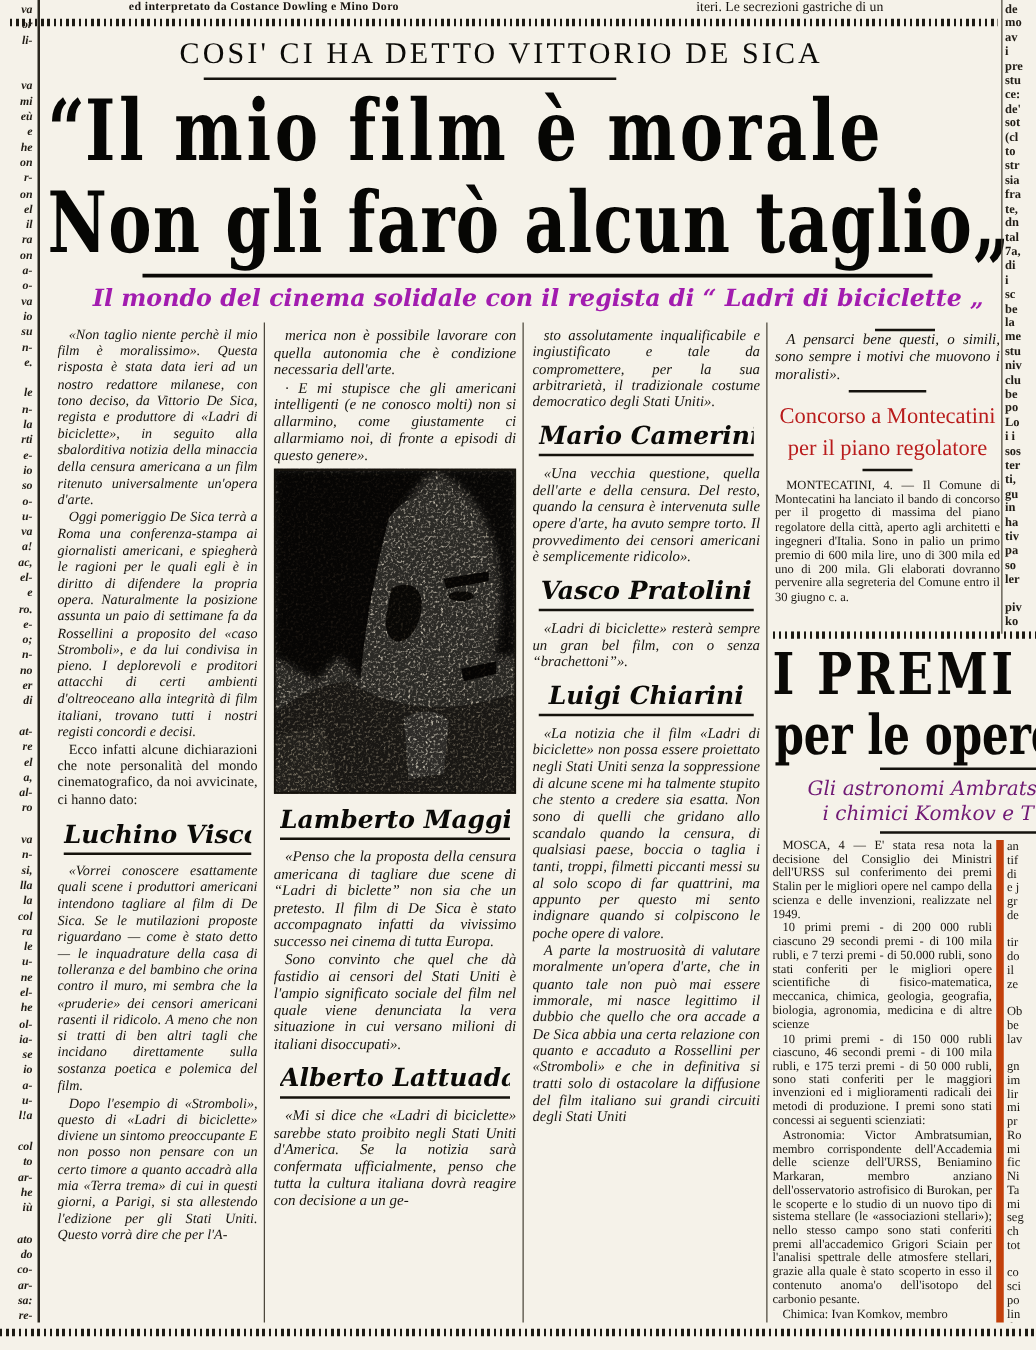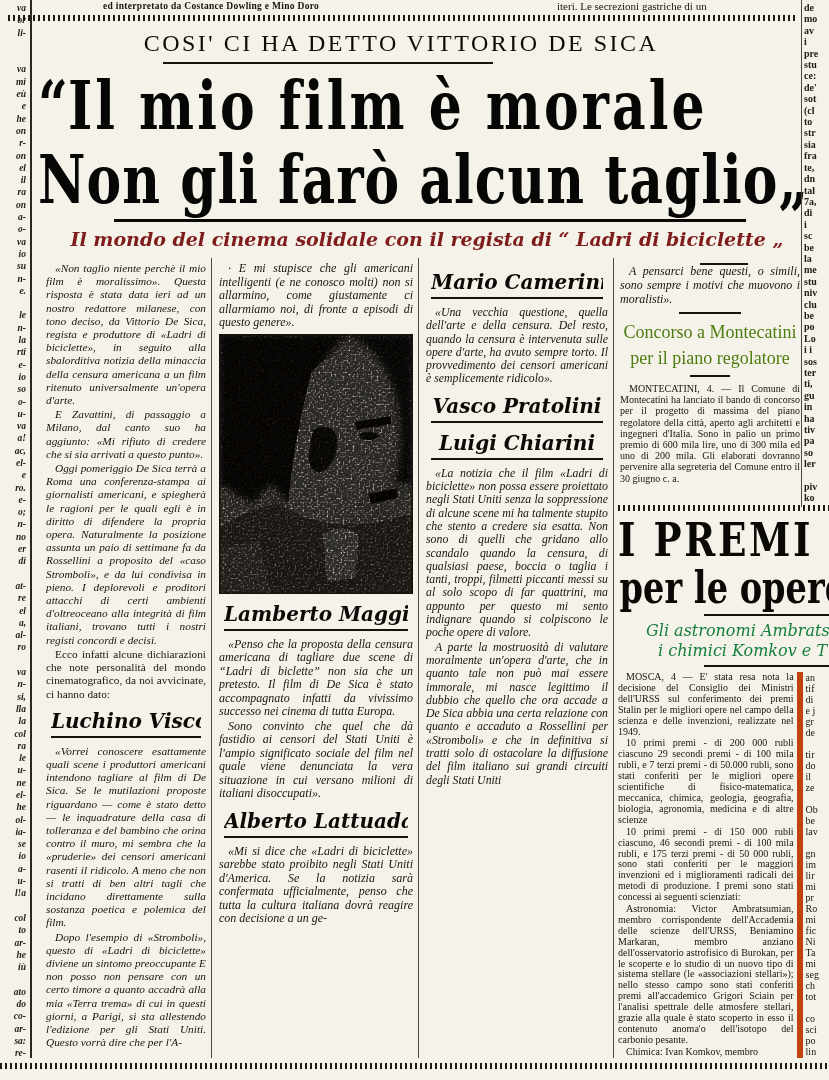--- a/index.html
+++ b/index.html
@@ -38,52 +38,52 @@
   .hl{
     position:absolute;left:38px;width:780px;white-space:nowrap;
     font-family:"DejaVu Serif",serif;font-weight:bold;color:#060604;
     font-size:52px;line-height:58px;transform:scale(1,1.3);transform-origin:left top;
   }
   .hl1{top:68px;letter-spacing:3px;}
   .hl2{top:142px;letter-spacing:1px;}
   .hl-quote{letter-spacing:0;}
   .hl-rule{position:absolute;left:114px;top:219px;width:632px;height:3px;background:#0a0906;}
   .subhead{
-    position:absolute;left:56px;top:227px;width:742px;text-align:center;
-    font:bold italic 19px/24px "DejaVu Serif",serif;color:#7f1d1d;white-space:nowrap;
+    position:absolute;left:45px;top:227px;width:742px;text-align:right;
+    font:bold italic 19px/24px "DejaVu Serif",serif;color:#a21caf;white-space:nowrap;
   }
   .tiny-rule{position:absolute;left:700px;top:263px;width:48px;height:2px;background:#15130e;}
   
   .col{position:absolute;top:262px;height:796px;overflow:hidden;}
   .col p{margin:0 0 1px;text-align:justify;text-indent:9px;}
   .col .it{font-style:italic;}
   .c1{left:46px;width:160px;font-size:11.3px;line-height:13.2px;}
   .c2{left:219px;width:194px;font-size:12px;line-height:13.5px;}
   .c3{left:426px;width:182px;font-size:11.8px;line-height:13.3px;}
   .c4{left:620px;width:180px;height:240px;}
   .c4 p.lead{font:italic 12px/14px "Liberation Serif",serif;text-align:justify;text-indent:9px;margin:2px 0 6px;}
   .chead{
     font:bold italic 20px/22px "DejaVu Serif",serif;text-align:center;
     border-bottom:2px solid #15120c;margin:9px 5px 7px;padding-bottom:4px;
     text-indent:0;color:#0b0a07;white-space:nowrap;overflow:hidden;
   }
   .sep-dash{width:62px;height:2px;background:#15130e;margin:4px auto 6px;}
-  .news-title{font:18px/24px "Liberation Serif",serif;text-align:center;color:#4d7c0f;white-space:nowrap;margin:2px 0 0;}
+  .news-title{font:18px/24px "Liberation Serif",serif;text-align:center;color:#b91c1c;white-space:nowrap;margin:2px 0 0;}
   .sep-dash2{width:40px;height:2px;background:#15130e;margin:5px auto 6px;}
   .small-roman{font:10px/11.2px "Liberation Serif",serif;text-align:justify;margin:0;}
   
   .photo{width:194px;height:260px;margin:4px 0 2px;display:block;}
   
   .premi{position:absolute;left:618px;top:505px;width:211px;height:553px;overflow:hidden;}
   .premi .dotrule{margin-bottom:4px;}
   .premi-t{font-family:"DejaVu Serif",serif;font-weight:bold;color:#0a0906;white-space:nowrap;transform-origin:left top;}
   .premi-t1{font-size:44px;line-height:48px;letter-spacing:3px;transform:scale(.85,1.05);margin-top:2px;}
   .premi-t2{font-size:42px;line-height:46px;transform:scale(.8,1.05);margin-top:1px;padding-left:2px;}
   .premi-rule{height:2px;background:#15130e;margin:4px 0 5px 86px;}
-  .premi-sub{font:italic 16px/20px "DejaVu Serif",serif;white-space:nowrap;color:#15803d;}
+  .premi-sub{font:italic 16px/20px "DejaVu Serif",serif;white-space:nowrap;color:#701a75;}
   .premi-sub.s1{padding-left:28px;}
   .premi-sub.s2{padding-left:40px;}
   .premi-body{display:flex;margin-top:5px;}
   .premi-main{width:180px;font:10px/10.9px "Liberation Serif",serif;text-align:justify;}
   .premi-main p{margin:0 0 1px;text-indent:8px;}
   .premi-side{
     width:24px;margin-left:3px;border-left:6px solid #c2410c;padding-left:3px;
     font:10px/11px "Liberation Serif",serif;overflow:hidden;
   }
 </style>
@@ -193,29 +193,29 @@
   <div class="subhead">Il mondo del cinema solidale con il regista di “ Ladri di biciclette „</div>
   <div class="tiny-rule"></div>
 
   <div class="vrule" style="left:211px;top:258px;height:800px;"></div>
   <div class="vrule" style="left:418px;top:258px;height:800px;"></div>
   <div class="vrule" style="left:613px;top:258px;height:800px;"></div>
   <div class="vrule" style="left:801px;top:0;height:507px;"></div>
 
   <div class="col c1">
     <p class="it">«Non taglio niente perchè il mio film è moralissimo». Questa risposta è stata data ieri ad un nostro redattore milanese, con tono deciso, da Vittorio De Sica, regista e produttore di «Ladri di biciclette», in seguito alla sbalorditiva notizia della minaccia della censura americana a un film ritenuto universalmente un'opera d'arte.</p>
-    <p class="it">E Zavattini, di passaggio a Milano, dal canto suo ha aggiunto: «Mi rifiuto di credere che si sia arrivati a questo punto».</p>
     <p class="it">Oggi pomeriggio De Sica terrà a Roma una conferenza-stampa ai giornalisti americani, e spiegherà le ragioni per le quali egli è in diritto di difendere la propria opera. Naturalmente la posizione assunta un paio di settimane fa da Rossellini a proposito del «caso Stromboli», e da lui condivisa in pieno. I deplorevoli e proditori attacchi di certi ambienti d'oltreoceano alla integrità di film italiani, trovano tutti i nostri registi concordi e decisi.</p>
     <p>Ecco infatti alcune dichiarazioni che note personalità del mondo cinematografico, da noi avvicinate, ci hanno dato:</p>
     <div class="chead">Luchino Visconti</div>
     <p class="it">«Vorrei conoscere esattamente quali scene i produttori americani intendono tagliare al film di De Sica. Se le mutilazioni proposte riguardano — come è stato detto — le inquadrature della casa di tolleranza e del bambino che orina contro il muro, mi sembra che la «pruderie» dei censori americani rasenti il ridicolo. A meno che non si tratti di ben altri tagli che incidano direttamente sulla sostanza poetica e polemica del film.</p>
     <p class="it">Dopo l'esempio di «Stromboli», questo di «Ladri di biciclette» diviene un sintomo preoccupante E non posso non pensare con un certo timore a quanto accadrà alla mia «Terra trema» di cui in questi giorni, a Parigi, si sta allestendo l'edizione per gli Stati Uniti. Questo vorrà dire che per l'A-</p>
   </div>
 
   <div class="col c2">
+    <p class="it">merica non è possibile lavorare con quella autonomia che è condizione necessaria dell'arte.</p>
     <p class="it">· E mi stupisce che gli americani intelligenti (e ne conosco molti) non si allarmino, come giustamente ci allarmiamo noi, di fronte a episodi di questo genere».</p>
 
     <svg class="photo" viewBox="0 0 194 260" xmlns="http://www.w3.org/2000/svg">
       <defs>
         <filter id="grain" x="0" y="0" width="100%" height="100%">
           <feTurbulence type="fractalNoise" baseFrequency="0.5" numOctaves="2" stitchTiles="stitch" result="n"></feTurbulence>
           <feColorMatrix in="n" type="matrix" values="0 0 0 0 0  0 0 0 0 0  0 0 0 0 0  1.4 1.4 1.4 0 -1.1"></feColorMatrix>
         </filter>
         <filter id="blur1">
             <feGaussianBlur stdDeviation="3"></feGaussianBlur>
@@ -237,23 +237,25 @@
     </svg>
 
     <div class="chead">Lamberto Maggiorani</div>
     <p class="it">«Penso che la proposta della censura americana di tagliare due scene di “Ladri di biclette” non sia che un pretesto. Il film di De Sica è stato accompagnato infatti da vivissimo successo nei cinema di tutta Europa.</p>
     <p class="it">Sono convinto che quel che dà fastidio ai censori del Stati Uniti è l'ampio significato sociale del film nel quale viene denunciata la vera situazione in cui versano milioni di italiani disoccupati».</p>
     <div class="chead">Alberto Lattuada</div>
     <p class="it">«Mi si dice che «Ladri di biciclette» sarebbe stato proibito negli Stati Uniti d'America. Se la notizia sarà confermata ufficialmente, penso che tutta la cultura italiana dovrà reagire con decisione a un ge-</p>
   </div>
 
   <div class="col c3">
+    <p class="it">sto assolutamente inqualificabile e ingiustificato e tale da compromettere, per la sua arbitrarietà, il tradizionale costume democratico degli Stati Uniti».</p>
     <div class="chead">Mario Camerini</div>
     <p class="it">«Una vecchia questione, quella dell'arte e della censura. Del resto, quando la censura è intervenuta sulle opere d'arte, ha avuto sempre torto. Il provvedimento dei censori americani è semplicemente ridicolo».</p>
     <div class="chead">Vasco Pratolini</div>
+    <p class="it">«Ladri di biciclette» resterà sempre un gran bel film, con o senza “brachettoni”».</p>
     <div class="chead">Luigi Chiarini</div>
     <p class="it">«La notizia che il film «Ladri di biciclette» non possa essere proiettato negli Stati Uniti senza la soppressione di alcune scene mi ha talmente stupito che stento a credere sia esatta. Non sono di quelli che gridano allo scandalo quando la censura, di qualsiasi paese, boccia o taglia i tanti, troppi, filmetti piccanti messi su al solo scopo di far quattrini, ma appunto per questo mi sento indignare quando si colpiscono le poche opere di valore.</p>
     <p class="it">A parte la mostruosità di valutare moralmente un'opera d'arte, che in quanto tale non può mai essere immorale, mi nasce legittimo il dubbio che quello che ora accade a De Sica abbia una certa relazione con quanto e accaduto a Rossellini per «Stromboli» e che in definitiva si tratti solo di ostacolare la diffusione del film italiano sui grandi circuiti degli Stati Uniti</p>
   </div>
 
   <div class="col c4">
     <p class="lead">A pensarci bene questi, o simili, sono sempre i motivi che muovono i moralisti».</p>
     <div class="sep-dash"></div>
     <div class="news-title">Concorso a Montecatini</div>
     <div class="news-title">per il piano regolatore</div>

